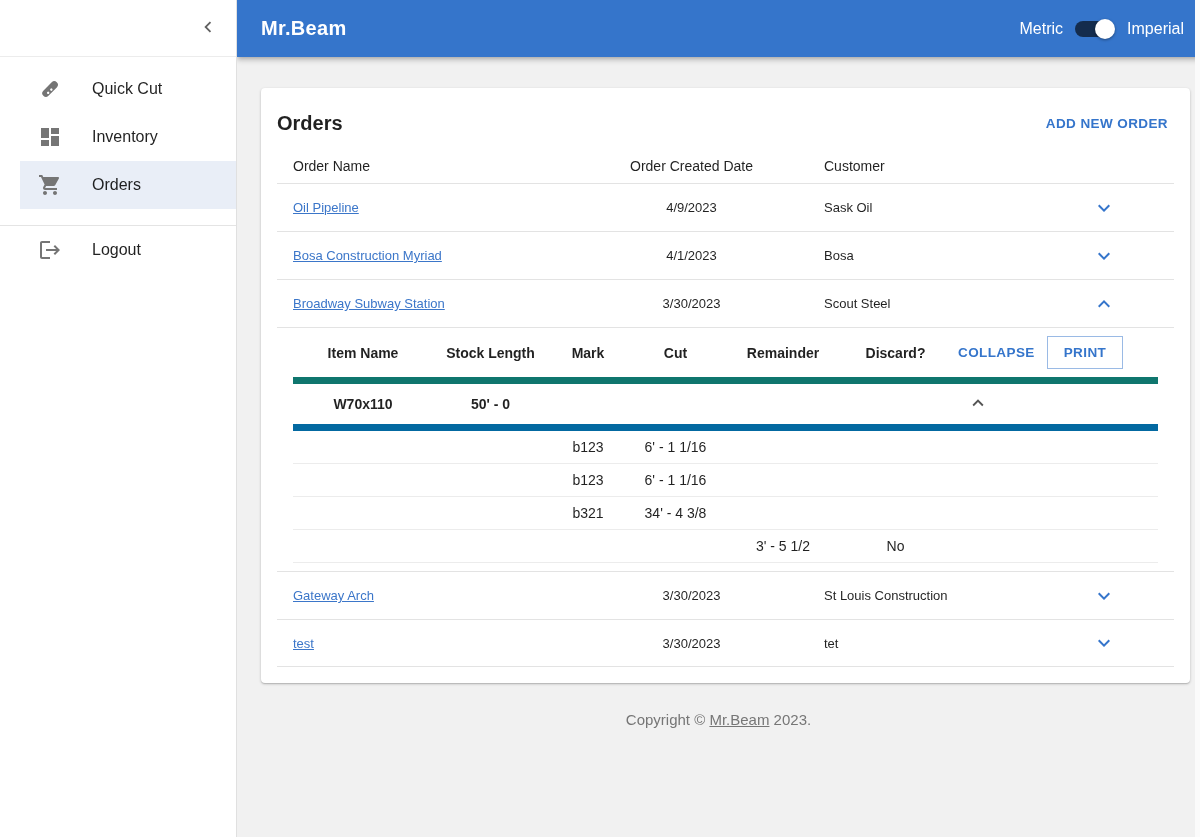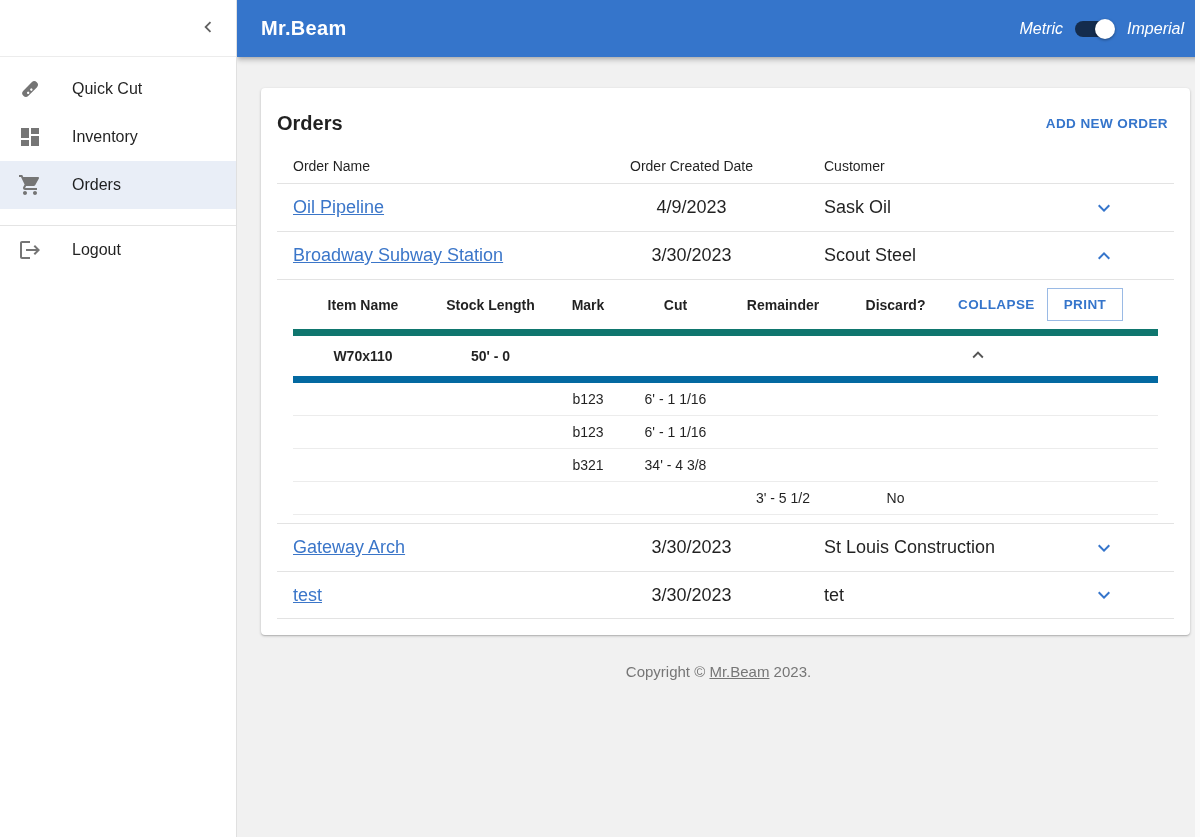--- a/index.html
+++ b/index.html
@@ -29,20 +29,21 @@
     width: 28px; height: 28px; border: none; background: transparent;
     display: flex; align-items: center; justify-content: center;
     cursor: pointer; color: #616161;
   }
   .nav { padding-top: 8px; }
   .nav-item {
     height: 48px;
     display: flex; align-items: center;
     padding-left: 18px;
     cursor: pointer;
+    margin-left: 20px;
   }
   .nav-item .nav-icon {
     width: 24px; height: 24px; color: #757575;
     display: flex; align-items: center; justify-content: center;
   }
   .nav-item .nav-label {
     margin-left: 30px;
     font-size: 16px;
     color: rgba(0,0,0,0.87);
   }
@@ -62,21 +63,20 @@
     display: flex; align-items: center;
     padding: 0 16px 0 24px;
     box-shadow: 0 2px 4px -1px rgba(0,0,0,0.2), 0 4px 5px 0 rgba(0,0,0,0.14);
     position: relative; z-index: 4;
   }
   .appbar-title { font-size: 20px; font-weight: 600; letter-spacing: 0.3px; }
   .unit-toggle {
     margin-left: auto;
     display: flex; align-items: center; gap: 12px;
     font-size: 16px;
-    font-style: italic;
   }
   .switch {
     width: 40px; height: 22px; position: relative; cursor: pointer;
     display: inline-block;
   }
   .switch .track {
     position: absolute; left: 0; top: 3px;
     width: 36px; height: 16px; border-radius: 8px;
     background: rgba(0,0,0,0.62);
   }
@@ -108,21 +108,21 @@
     font-size: 13.5px; font-weight: 700; letter-spacing: 0.4px;
     padding: 4px 6px;
   }
 
   .row-grid {
     display: grid;
     grid-template-columns: 332px 165px 50px 1fr 140px;
     align-items: center;
   }
   .thead { height: 34px; font-size: 14px; font-weight: 400; }
-  .trow  { height: 48px; font-size: 18px; border-top: 1px solid #e3e3e3; }
+  .trow  { height: 48px; font-size: 13px; border-top: 1px solid #e3e3e3; }
   .trow.last { border-bottom: 1px solid #e3e3e3; }
   .cell-name { padding-left: 16px; }
   .cell-date { text-align: center; }
   .cell-chevron { display: flex; justify-content: center; }
   a.order-link { color: #3b76c9; text-decoration: underline; }
   .chev { width: 24px; height: 24px; color: #3575cb; }
   .chev.gray { color: #555555; }
 
   
   .detail { border-top: 1px solid #e3e3e3; padding: 0 16px 8px 16px; }
@@ -256,20 +256,33 @@
         <div>Sask Oil</div>
         <div class="cell-chevron">
           <span class="chev">
             <span><svg width="24" height="24" viewBox="0 0 24 24" fill="currentColor">
                   <path d="M16.59 8.59 12 13.17 7.41 8.59 6 10l6 6 6-6z"></path>
                 </svg></span>
           </span>
         </div>
       </div>
 
+      <div class="row-grid trow">
+        <div class="cell-name"><a href="#" class="order-link">Bosa Construction Myriad</a></div>
+        <div class="cell-date">4/1/2023</div>
+        <div></div>
+        <div>Bosa</div>
+        <div class="cell-chevron">
+          <span class="chev">
+            <span><svg width="24" height="24" viewBox="0 0 24 24" fill="currentColor">
+                  <path d="M16.59 8.59 12 13.17 7.41 8.59 6 10l6 6 6-6z"></path>
+                </svg></span>
+          </span>
+        </div>
+      </div>
 
       <div class="row-grid trow">
         <div class="cell-name"><a href="#" class="order-link">Broadway Subway Station</a></div>
         <div class="cell-date">3/30/2023</div>
         <div></div>
         <div>Scout Steel</div>
         <div class="cell-chevron">
           <span class="chev">
             <span><svg width="24" height="24" viewBox="0 0 24 24" fill="currentColor">
                   <path d="M12 8l-6 6 1.41 1.41L12 10.83l4.59 4.58L18 14l-6-6z"></path>

